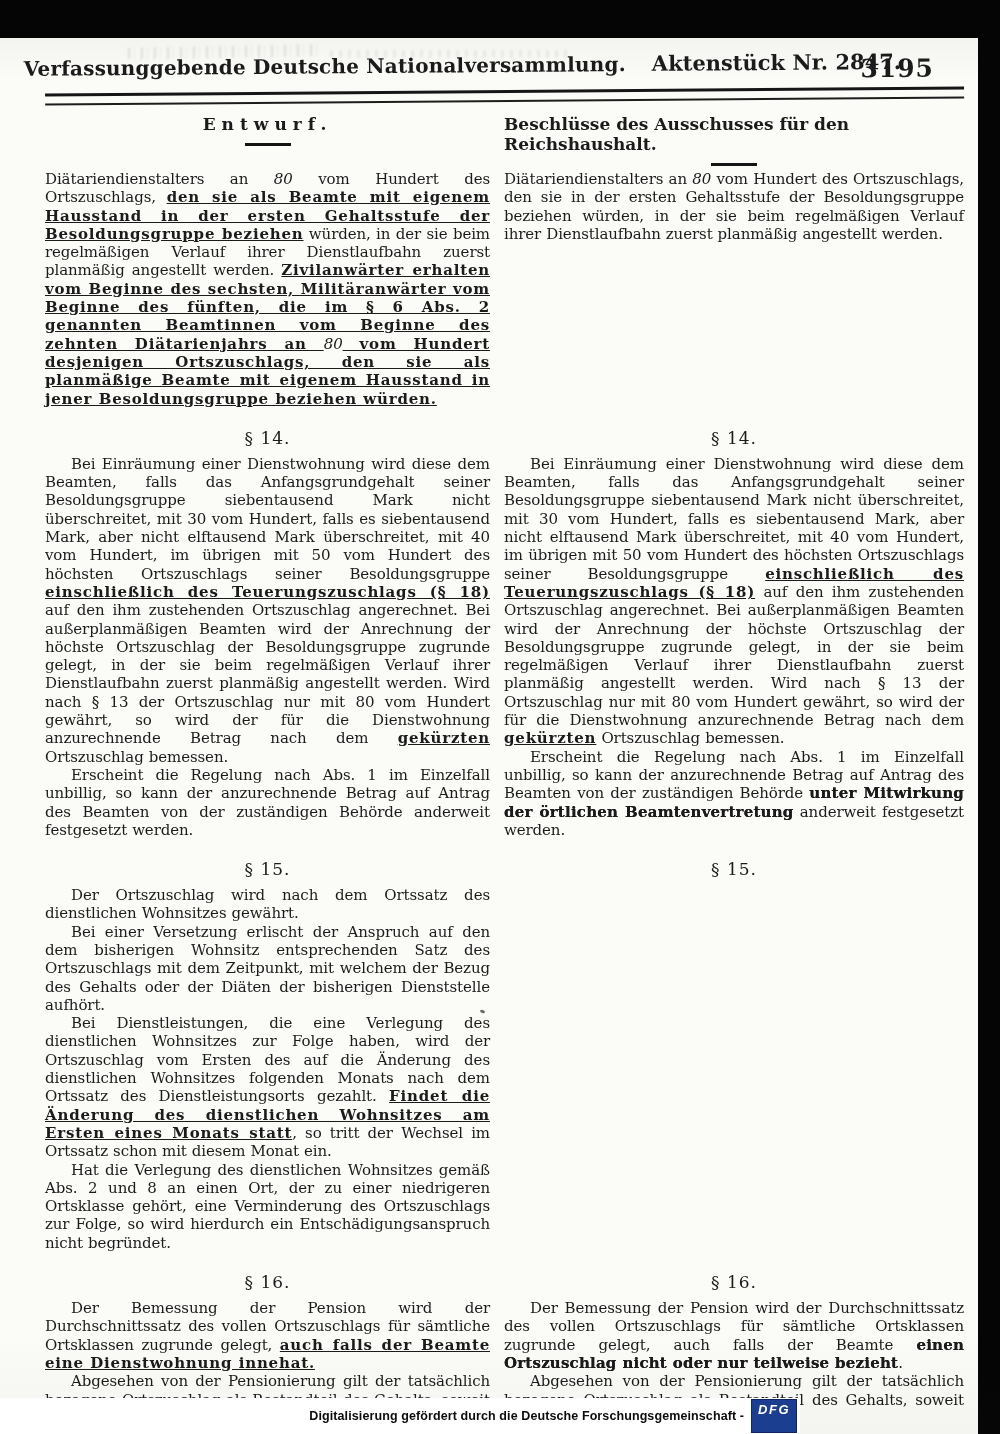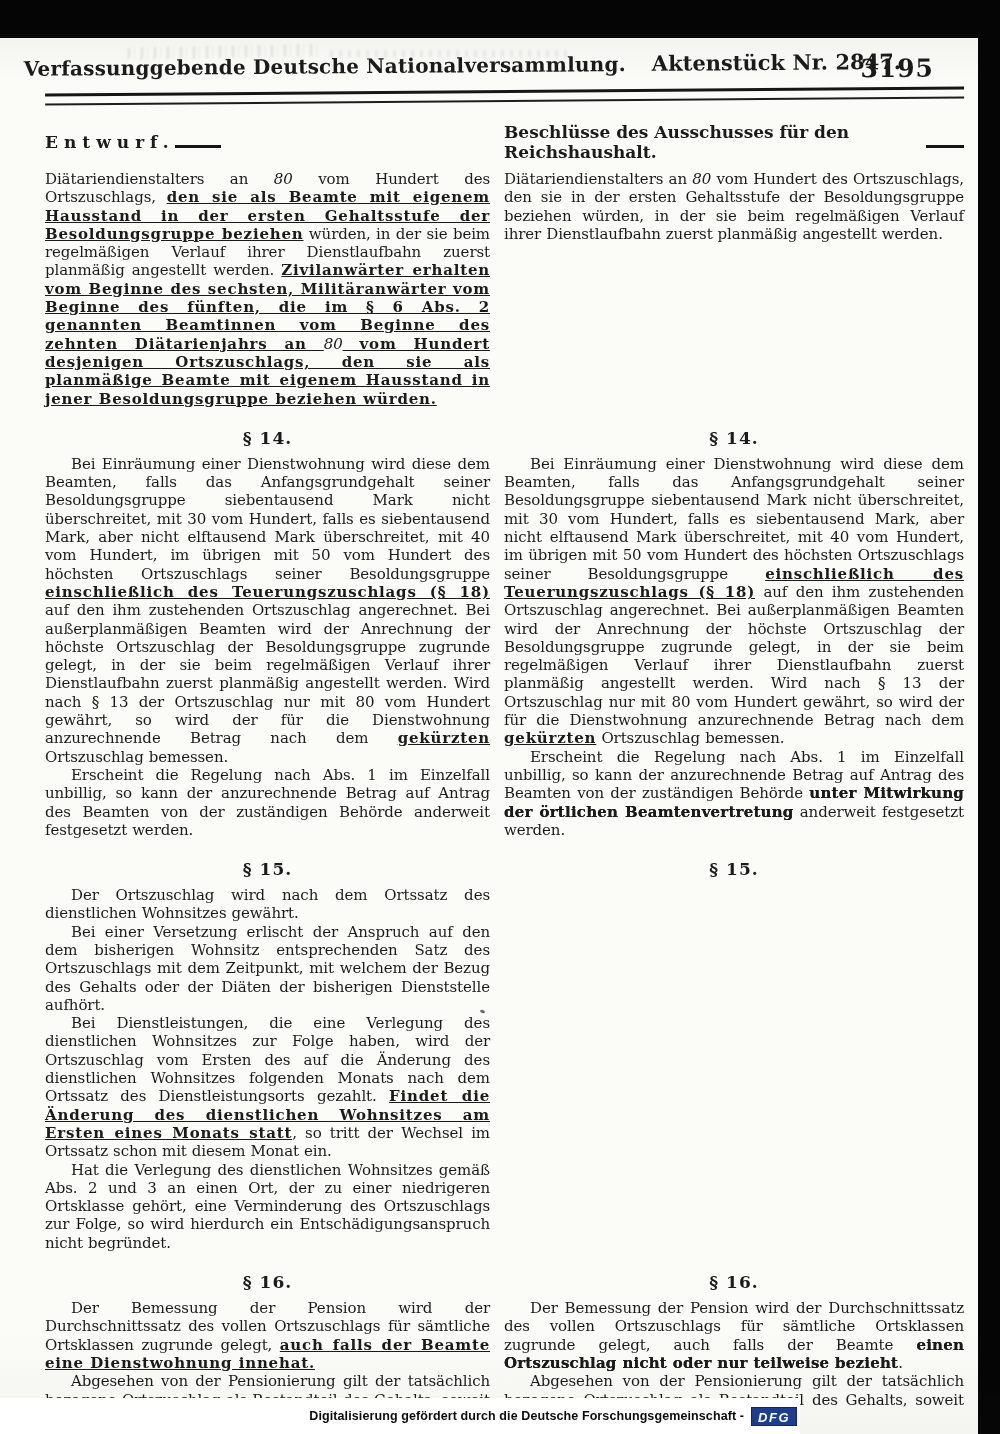--- a/index.html
+++ b/index.html
@@ -37,43 +37,43 @@
   .mast-doc{font-size:21px;font-weight:bold;}
   .mast-page{position:absolute;right:30px;bottom:0;font-size:25px;font-weight:bold;letter-spacing:1px;}
   .rule-double{margin-top:4px;height:7px;border-top:3px solid #161616;border-bottom:2px solid #1d1d1d;}
   
   .grid{
     display:grid;margin-top:6px;
     grid-template-columns:445px 460px;column-gap:14px;
     grid-template-rows:62px minmax(232px,auto) minmax(418px,auto) minmax(368px,auto) auto;
     grid-auto-flow:row;
   }
-  .colhead{display:flex;flex-direction:row;align-items:center;padding-top:6px;}
+  .colhead{display:flex;flex-direction:column;align-items:center;padding-top:6px;}
   .colhead-text{font-size:17px;font-weight:bold;}
   .spreadout{letter-spacing:6px;}
   .colhead-underline{width:46px;height:2.5px;background:#141414;margin-top:9px;}
   .cell{min-width:0;}
-  .sec-heading{text-align:center;font-size:17px;font-weight:bold;letter-spacing:1px;margin:20px 0 7px;}
+  .sec-heading{text-align:center;font-size:17px;font-weight:normal;letter-spacing:1px;margin:20px 0 7px;}
   .para{margin:0;font-size:15px;line-height:1.22;text-align:justify;text-indent:26px;letter-spacing:-0.1px;word-spacing:.4px;}
   .para.noindent{text-indent:0;}
   .para.alignleft{text-align:left;}
   .seg-sp{font-weight:bold;letter-spacing:.8px;text-decoration:underline;}
   .seg-b{font-weight:bold;letter-spacing:.2px;text-shadow:0 0 .4px #1b1b1b;}
   .seg-i{font-style:italic;}
   
   .footer{
     position:absolute;left:0;top:1398px;width:800px;height:36px;background:#ffffff;
     display:flex;align-items:center;justify-content:flex-end;box-sizing:border-box;padding-right:2px;
   }
   .credit{font-family:"Liberation Sans", sans-serif;font-weight:bold;font-size:12.5px;color:#0c0c0c;letter-spacing:.1px;}
   .dfg{
     display:inline-block;margin-left:7px;margin-right:1px;
     background:#1c3e91;color:#ffffff;
     font-family:"Liberation Sans", sans-serif;font-weight:bold;font-style:italic;
-    font-size:13px;letter-spacing:1.5px;padding:2px 6px 0;border:1px solid #10265c;
+    font-size:13px;letter-spacing:1.5px;padding:2px 6px 15px;border:1px solid #10265c;
   }
 </style>
 </head>
 <body>
 
 <div class="stage">
 
   <div class="bar bar-top"></div>
   <div class="bar bar-right"></div>
   <div class="bar bar-bottom"></div>
@@ -118,21 +118,21 @@
         <div class="cell">
           <div class="sec-heading">§ 14.</div>
           <p class="para"><span>Bei Einräumung einer Dienstwohnung wird diese dem Beamten, falls das Anfangsgrundgehalt seiner Besoldungsgruppe siebentausend Mark nicht überschreitet, mit 30 vom Hundert, falls es siebentausend Mark, aber nicht elftausend Mark überschreitet, mit 40 vom Hundert, im übrigen mit 50 vom Hundert des höchsten Ortszuschlags seiner Besoldungsgruppe </span><span class="seg-sp">einschließlich des Teuerungszuschlags (§ 18)</span><span> auf den ihm zustehenden Ortszuschlag angerechnet. Bei außerplanmäßigen Beamten wird der Anrechnung der höchste Ortszuschlag der Besoldungsgruppe zugrunde gelegt, in der sie beim regelmäßigen Verlauf ihrer Dienstlaufbahn zuerst planmäßig angestellt werden. Wird nach § 13 der Ortszuschlag nur mit 80 vom Hundert gewährt, so wird der für die Dienstwohnung anzurechnende Betrag nach dem </span><span class="seg-sp">gekürzten</span><span> Ortszuschlag bemessen.</span></p>
           <p class="para"><span>Erscheint die Regelung nach Abs. 1 im Einzelfall unbillig, so kann der anzurechnende Betrag auf Antrag des Beamten von der zuständigen Behörde </span><span class="seg-b">unter Mitwirkung der örtlichen Beamtenvertretung</span><span> anderweit festgesetzt werden.</span></p>
         </div>
         <div class="cell">
           <div class="sec-heading">§ 15.</div>
           <p class="para"><span>Der Ortszuschlag wird nach dem Ortssatz des dienstlichen Wohnsitzes gewährt.</span></p>
           <p class="para"><span>Bei einer Versetzung erlischt der Anspruch auf den dem bisherigen Wohnsitz entsprechenden Satz des Ortszuschlags mit dem Zeitpunkt, mit welchem der Bezug des Gehalts oder der Diäten der bisherigen Dienststelle aufhört.</span></p>
           <p class="para"><span>Bei Dienstleistungen, die eine Verlegung des dienstlichen Wohnsitzes zur Folge haben, wird der Ortszuschlag vom Ersten des auf die Änderung des dienstlichen Wohnsitzes folgenden Monats nach dem Ortssatz des Dienstleistungsorts gezahlt. </span><span class="seg-sp">Findet die Änderung des dienstlichen Wohnsitzes am Ersten eines Monats statt</span><span>, so tritt der Wechsel im Ortssatz schon mit diesem Monat ein.</span></p>
-          <p class="para"><span>Hat die Verlegung des dienstlichen Wohnsitzes gemäß Abs. 2 und 3 an einen Ort, der zu einer niedrigeren Ortsklasse gehört, eine Verminderung des Ortszuschlags zur Folge, so wird hierdurch ein Entschädigungsanspruch nicht begründet.</span></p>
+          <p class="para"><span>Hat die Verlegung des dienstlichen Wohnsitzes gemäß Abs. 2 und 8 an einen Ort, der zu einer niedrigeren Ortsklasse gehört, eine Verminderung des Ortszuschlags zur Folge, so wird hierdurch ein Entschädigungsanspruch nicht begründet.</span></p>
         </div>
         <div class="cell">
           <div class="sec-heading">§ 15.</div>
         </div>
         <div class="cell">
           <div class="sec-heading">§ 16.</div>
           <p class="para"><span>Der Bemessung der Pension wird der Durchschnittssatz des vollen Ortszuschlags für sämtliche Ortsklassen zugrunde gelegt, </span><span class="seg-sp">auch falls der Beamte eine Dienstwohnung innehat.</span></p>
           <p class="para"><span>Abgesehen von der Pensionierung gilt der tatsächlich bezogene Ortszuschlag als Bestandteil des Gehalts, soweit nichts anderes bestimmt ist.</span></p>
         </div>
         <div class="cell">

